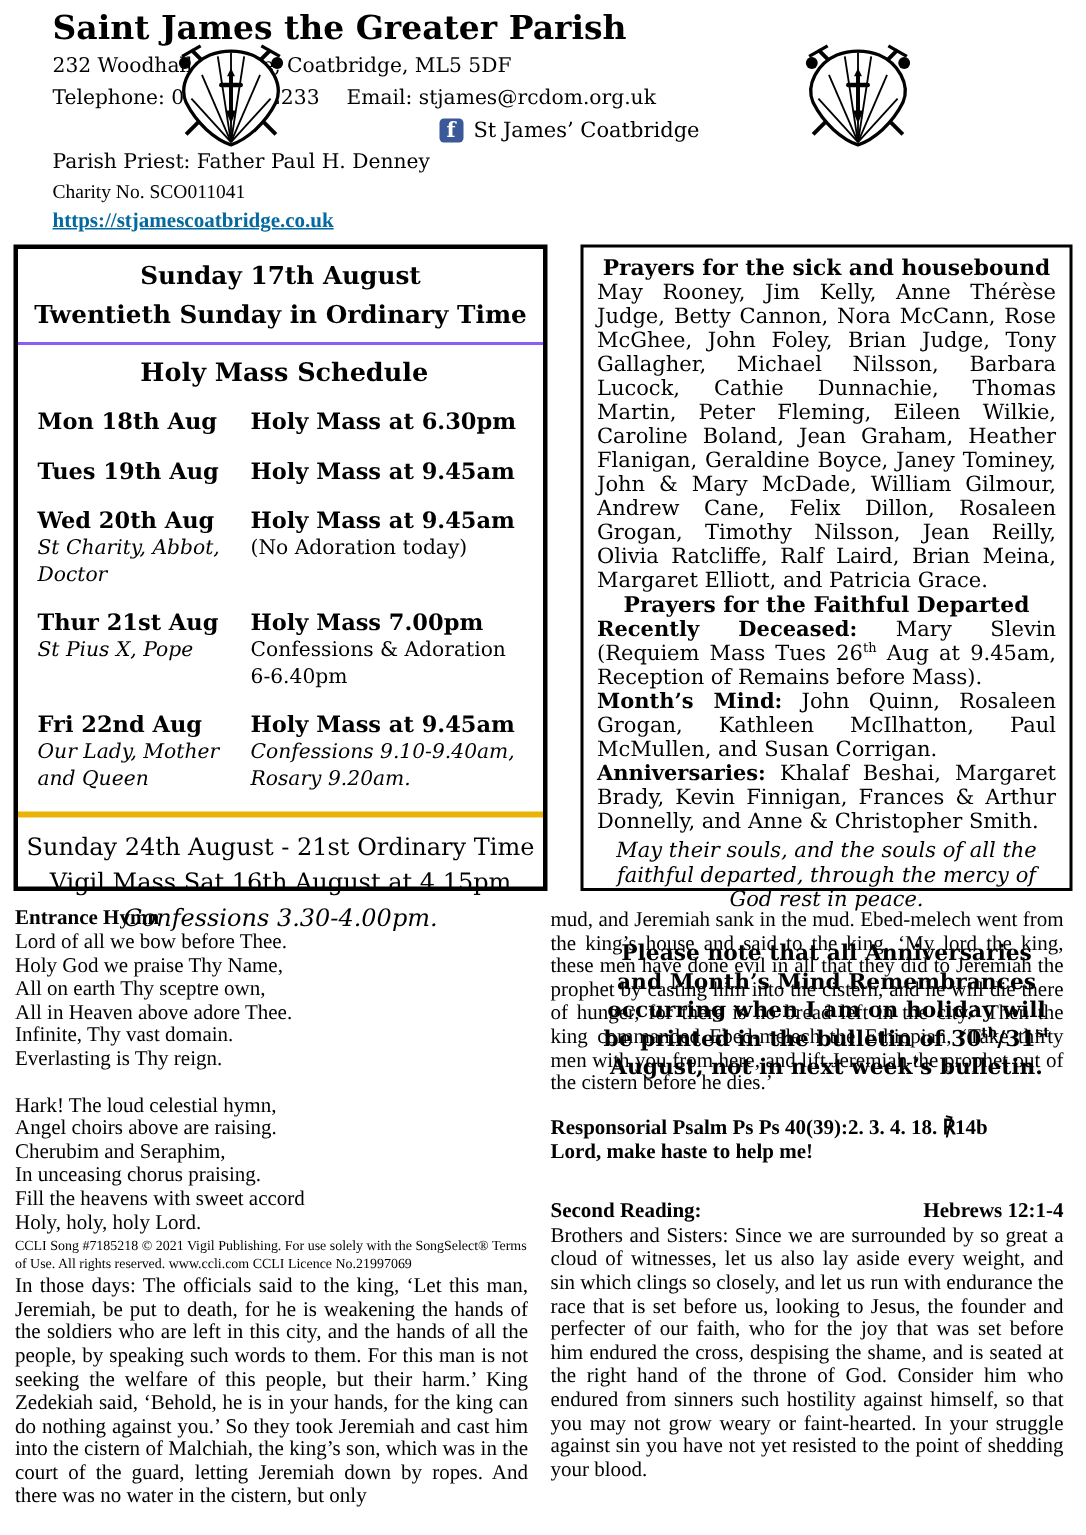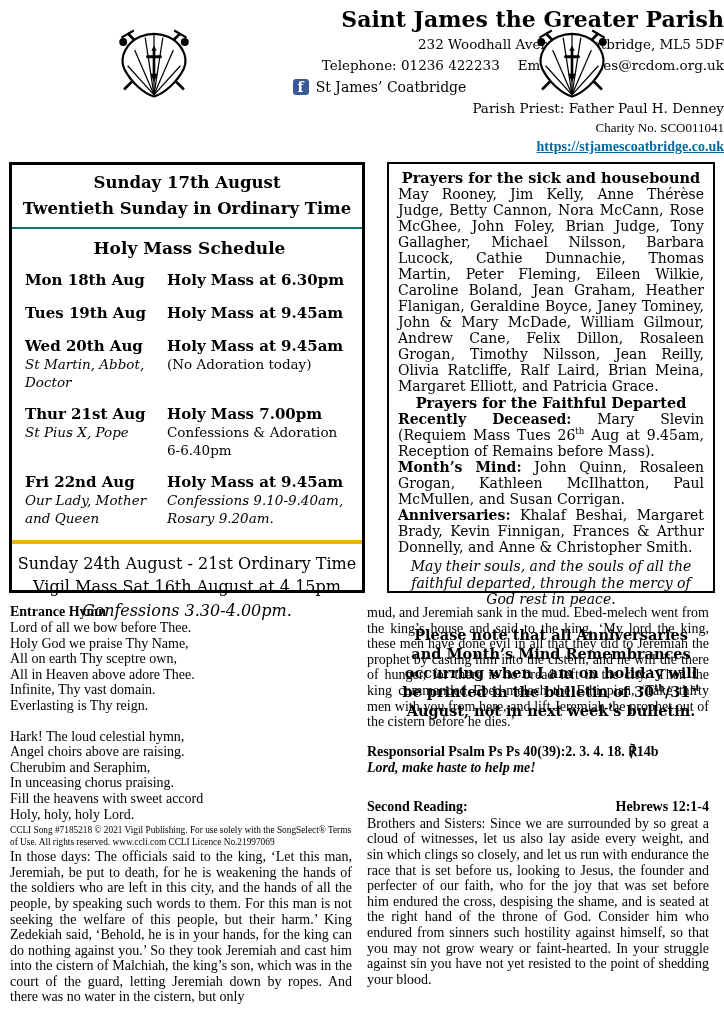--- a/index.html
+++ b/index.html
@@ -4,38 +4,38 @@
 <style>
   html,body{margin:0;padding:0;}
   body{
     width:724px;height:1023px;background:#fff;color:#000;
     font-family:"DejaVu Serif", serif;
     -webkit-font-smoothing:antialiased;
   }
   .page{position:relative;width:724px;height:1023px;overflow:hidden;}
 
   
-  .hdr{text-align:right;padding-top:6px;padding-left:35px;}
+  .hdr{text-align:left;padding-top:6px;padding-left:35px;}
   .hdr-title{font-size:22px;font-weight:bold;line-height:26px;margin:0;}
   .hdr-line{font-size:13.5px;line-height:17px;margin-top:4px;}
   .hdr-contact .sep{display:inline-block;width:18px;}
   .fb-row{margin-top:4px;font-size:14px;line-height:18px;display:flex;justify-content:center;align-items:center;gap:7px;}
   .fb-icon{display:inline-flex;width:16px;height:16px;background:#3b5998;border-radius:3px;
     color:#fff;font-weight:bold;font-size:14px;align-items:flex-end;justify-content:center;line-height:15px;}
   .hdr-priest{font-size:13.5px;margin-top:4px;}
   .hdr-charity{font-family:"Liberation Serif",serif;font-size:13px;margin-top:4px;}
   .hdr-web{font-family:"Liberation Serif",serif;font-size:14px;margin-top:3px;text-decoration:underline;font-weight:bold;color:#0369a1;display:inline-block;}
   .logo{position:absolute;top:24px;width:88px;height:80px;}
   .logo.left{left:110px;}
   .logo.right{right:108px;}
 
   
   .boxes{display:flex;gap:6px;margin:7px 9px 0;height:431px;box-sizing:border-box;}
   .left-box{width:356px;box-sizing:border-box;border:3px solid #000;display:flex;flex-direction:column;}
-  .lb-head{border-bottom:2px solid #0f766e;text-align:center;font-weight:bold;font-size:16.5px;line-height:1.55;padding:5px 2px 6px;}
+  .lb-head{border-bottom:2px solid #8b5cf6;text-align:center;font-weight:bold;font-size:16.5px;line-height:1.55;padding:5px 2px 6px;}
   .lb-mid{flex:1;padding:7px 8px 0 13px;}
   .lb-sched-title{text-align:center;font-size:17px;font-weight:bold;margin:2px 0 12px;}
   .sched-row{display:flex;margin-bottom:13px;}
   .sched-day{width:142px;flex-shrink:0;}
   .sched-detail{flex:1;}
   .day,.mass{font-weight:bold;font-size:15px;line-height:20px;}
   .feast{font-style:italic;font-size:13.5px;line-height:17.5px;}
   .note{font-size:13.5px;line-height:17.5px;}
   .note.italic{font-style:italic;}
   .lb-foot{border-top:4px solid #eab308;text-align:center;font-weight:normal;font-size:16px;line-height:1.45;padding:8px 4px 6px;}
@@ -52,21 +52,21 @@
   
   .columns{display:flex;gap:15px;margin:11px 10px 0;font-family:"Liberation Serif",serif;}
   .col{width:342px;font-size:14px;}
   .hymn-heading{font-weight:bold;line-height:16px;}
   .hymn-line{line-height:15.6px;}
   .verse2{margin-top:15px;}
   .ccli{font-size:9.3px;line-height:11.5px;margin-top:3px;}
   .reading-head{display:flex;justify-content:space-between;font-weight:bold;margin-top:9px;line-height:17px;}
   .reading-body{text-align:justify;line-height:15.6px;margin-top:1px;}
   .psalm-label{font-weight:bold;margin-top:13px;line-height:17px;}
-  .psalm-response{font-weight:bold;font-style:italic;line-height:16px;}
+  .psalm-response{font-weight:bold;line-height:16px;}
   .second-head{margin-top:22px;}
 </style>
 </head>
 <body>
 
 <div class="page">
 
   <svg class="logo left" viewBox="0 0 100 90">
     <g stroke="#000" fill="none" stroke-width="3">
       <line x1="20" y1="10" x2="84" y2="74"></line>
@@ -157,21 +157,21 @@
             <div class="day">Tues 19th Aug</div>
           </div>
           <div class="sched-detail">
             <div class="mass">Holy Mass at 9.45am</div>
           </div>
         </div>
 
         <div class="sched-row">
           <div class="sched-day">
             <div class="day">Wed 20th Aug</div>
-            <div class="feast">St Martin, Abbot, Doctor</div>
+            <div class="feast">St Charity, Abbot, Doctor</div>
           </div>
           <div class="sched-detail">
             <div class="mass">Holy Mass at 9.45am</div>
             <div class="note">(No Adoration today)</div>
           </div>
         </div>
 
         <div class="sched-row">
           <div class="sched-day">
             <div class="day">Thur 21st Aug</div>

